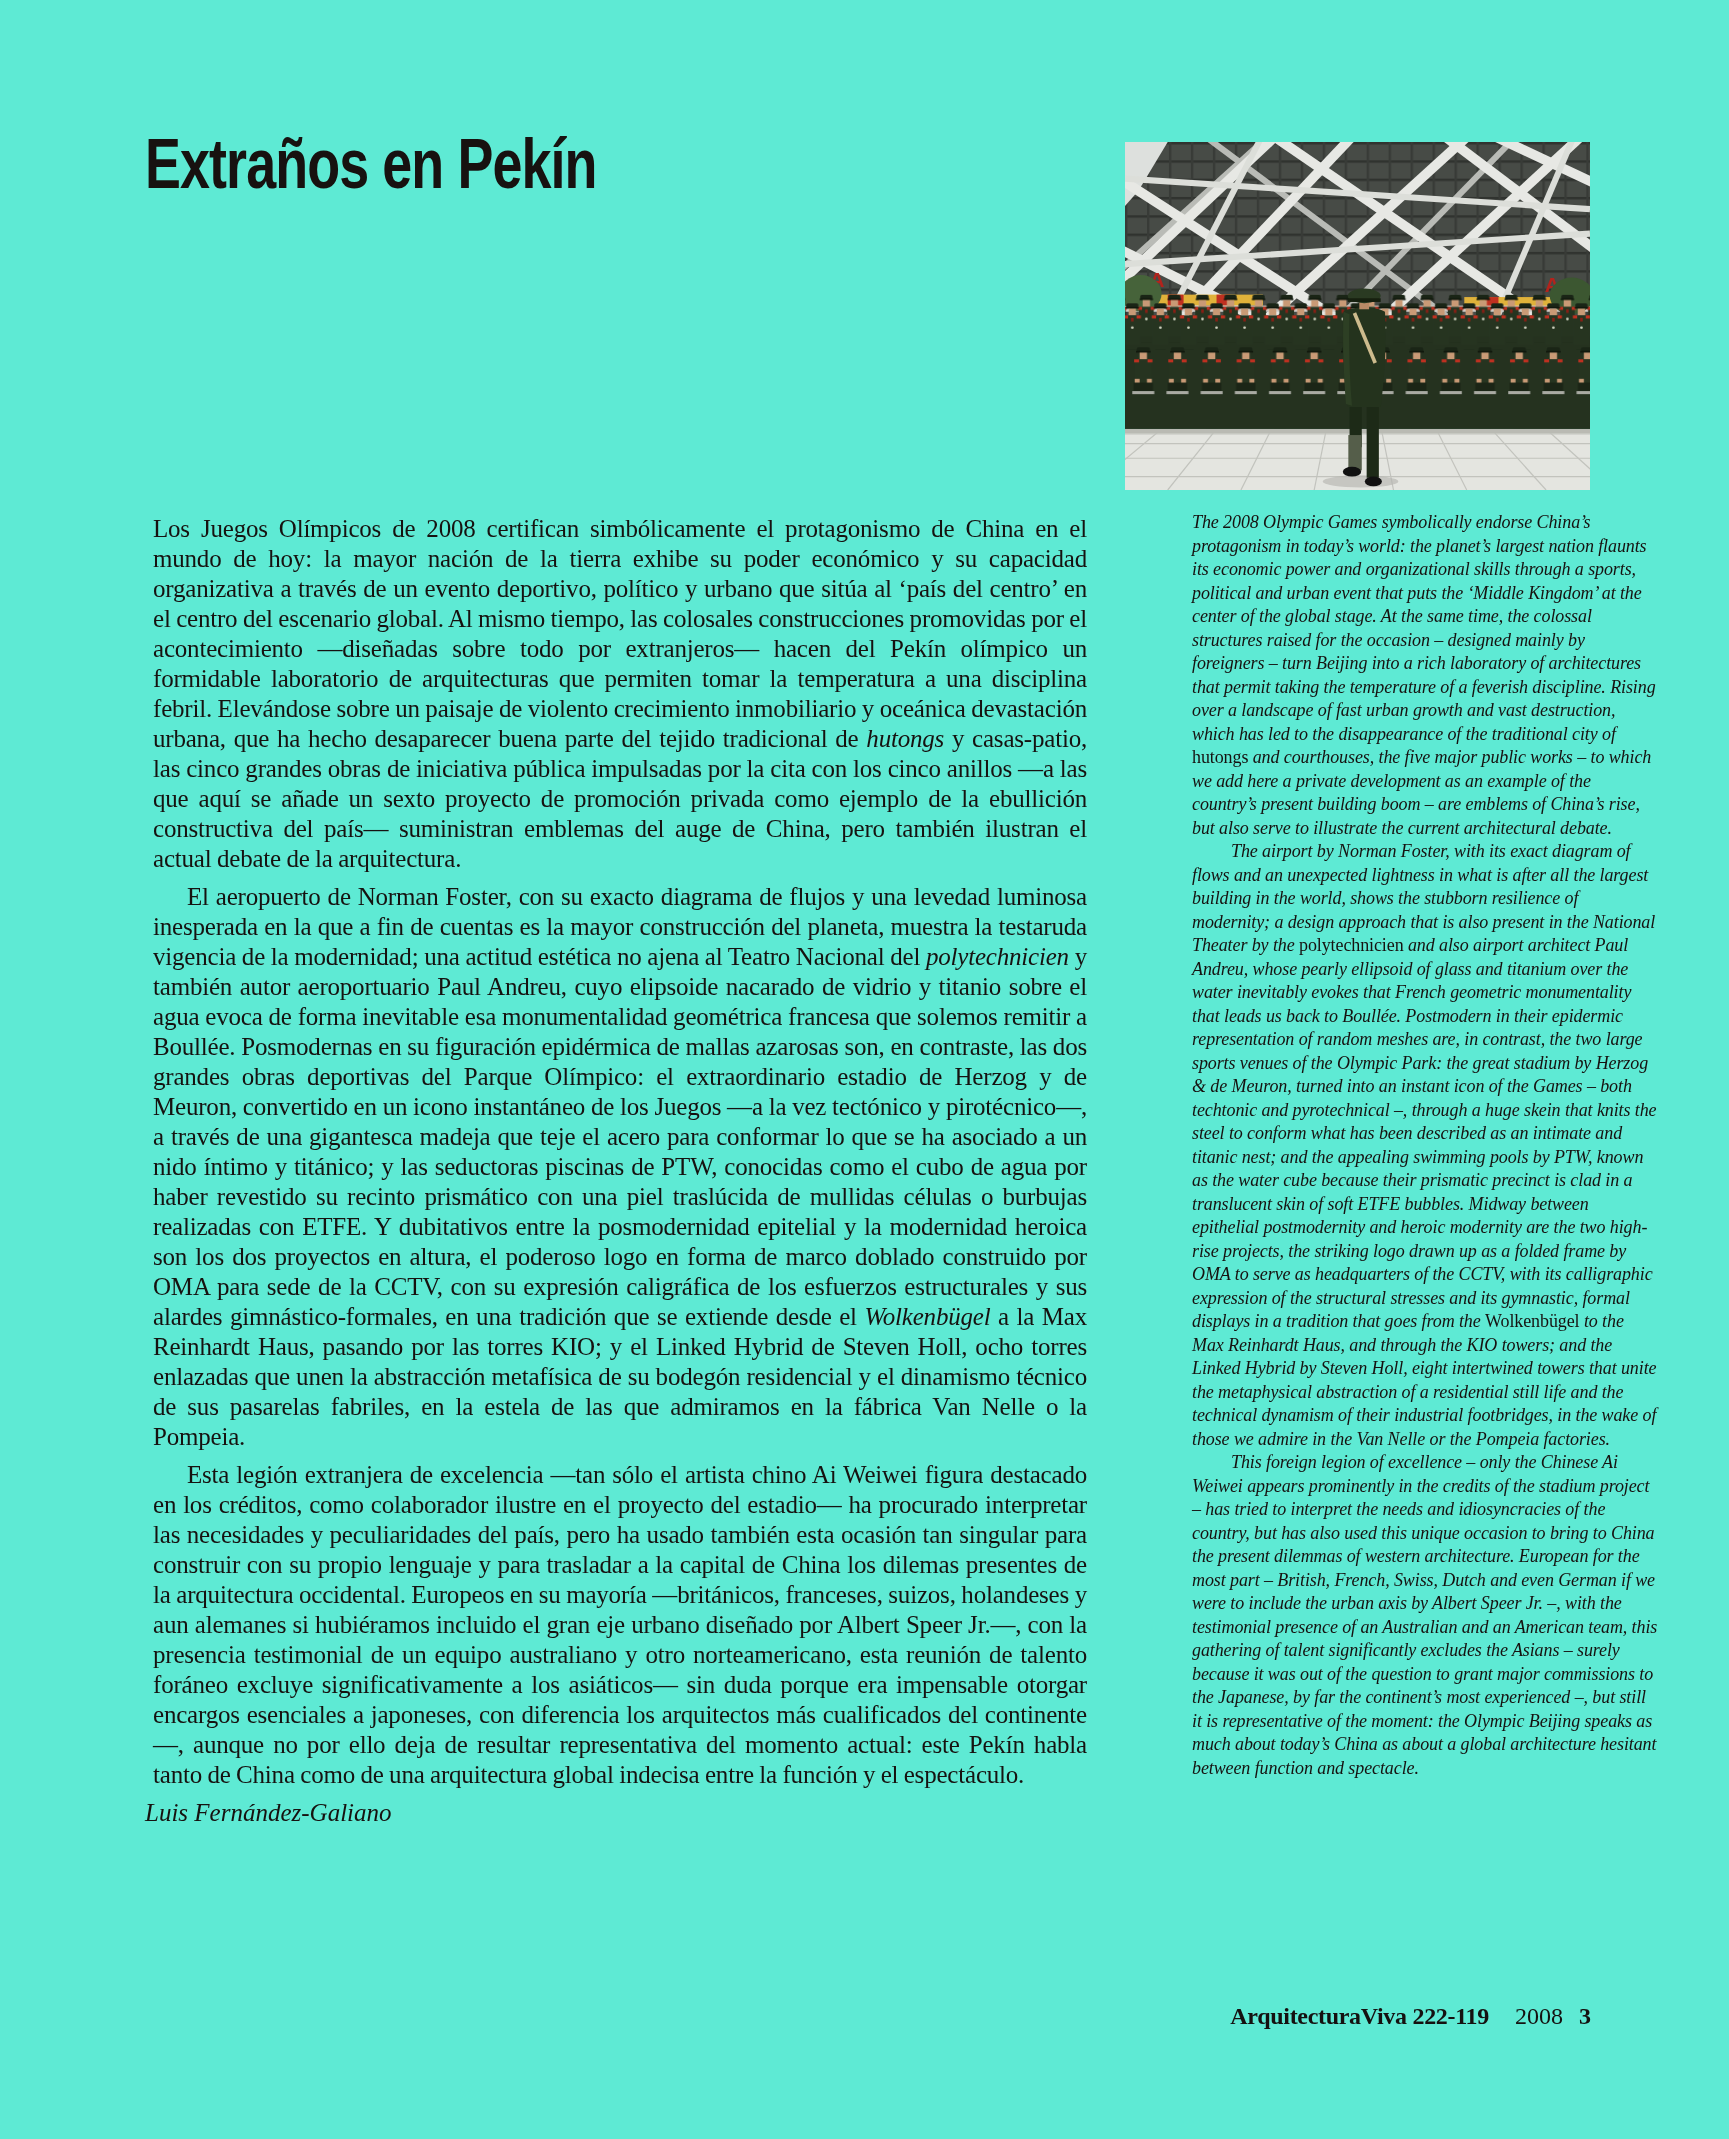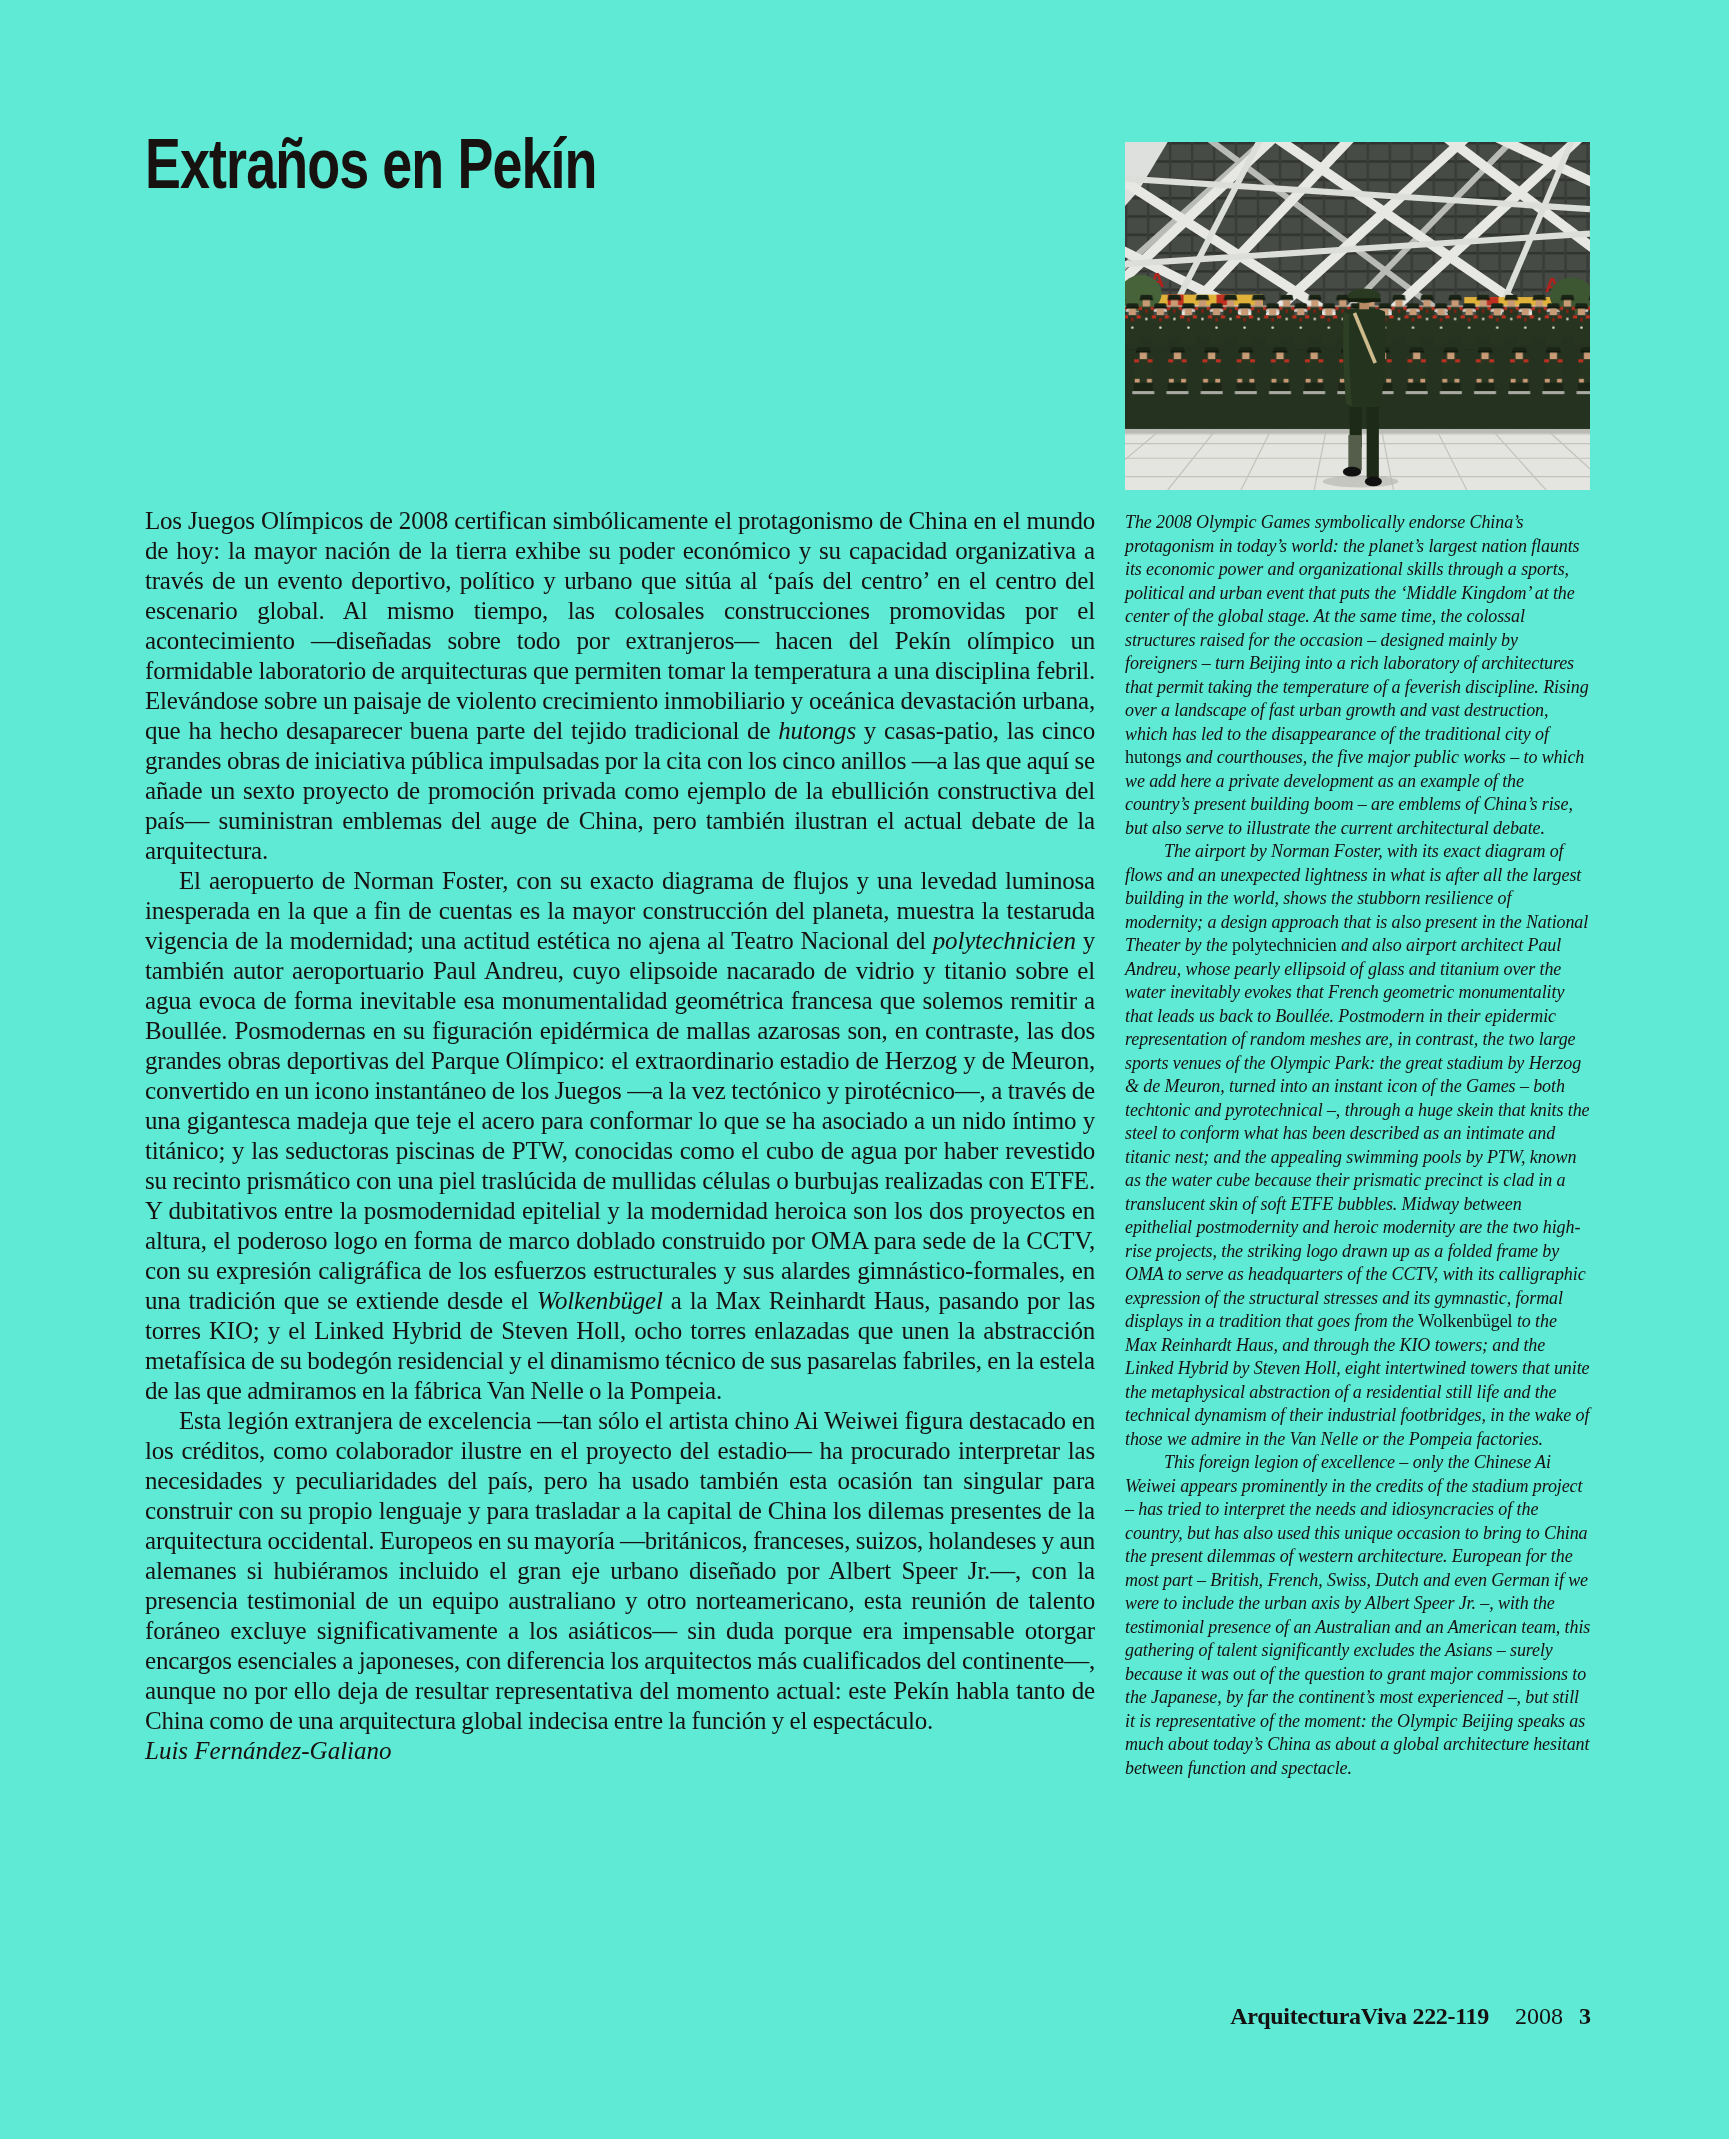--- a/index.html
+++ b/index.html
@@ -8,28 +8,28 @@
 
   .title{position:absolute;left:145px;top:129px;margin:0;
          font-family:"Liberation Sans", sans-serif;font-weight:700;
          font-size:70px;line-height:1;letter-spacing:-1.2px;color:#171210;
          transform:scaleX(0.77);transform-origin:left top;white-space:nowrap;}
 
   .photo{position:absolute;left:1125px;top:142px;width:465px;height:348px;margin:0;}
   .photo svg{display:block;width:100%;height:100%;}
 
   .col-es{position:absolute;left:145px;top:506px;width:950px;}
-  .col-es p{margin:0;font-size:25px;line-height:30px;text-align:justify;
+  .col-es p{margin:8px;font-size:25px;line-height:30px;text-align:justify;
             letter-spacing:-0.2px;word-spacing:-0.6px;}
   .col-es p:not(:first-child){text-indent:34px;}
 
   .signature{font-size:25px;line-height:30px;font-style:italic;
              padding-right:6.1px;}
 
-  .col-en{position:absolute;left:1125px;top:511px;width:467px;}
+  .col-en{position:absolute;left:1192px;top:511px;width:467px;}
   .col-en p{margin:0;font-size:18px;line-height:23.5px;font-style:italic;
             letter-spacing:-0.1px;text-align:left;}
   .col-en p:not(:first-child){text-indent:39px;}
 
   .term-em{font-style:italic;}
   .term-rm{font-style:normal;}
 
   .footer{position:absolute;right:138px;top:2003px;font-size:24px;line-height:1.1;
           white-space:nowrap;color:#151110;}
   .footer .f-bold{font-weight:700;letter-spacing:-0.3px;}

